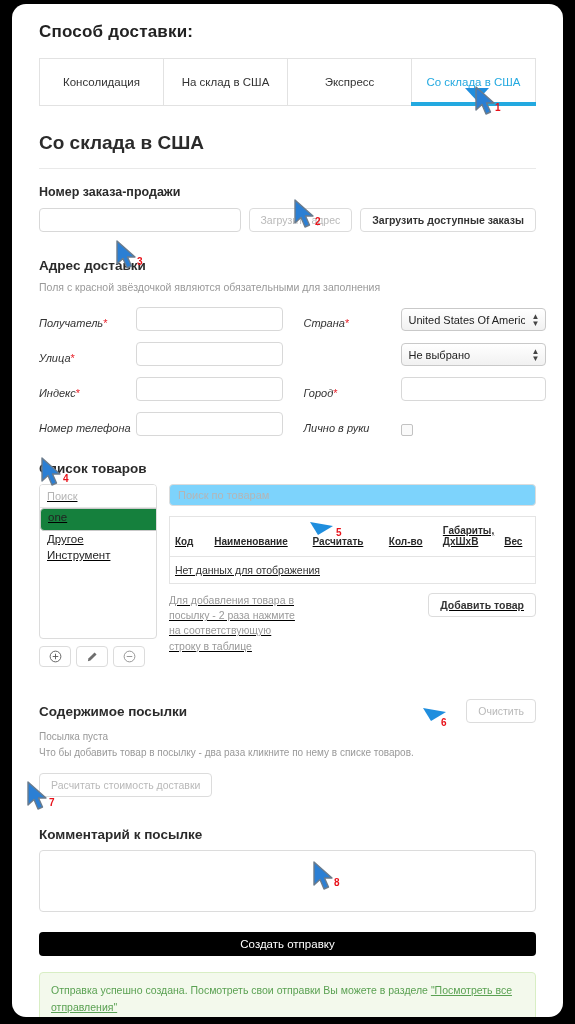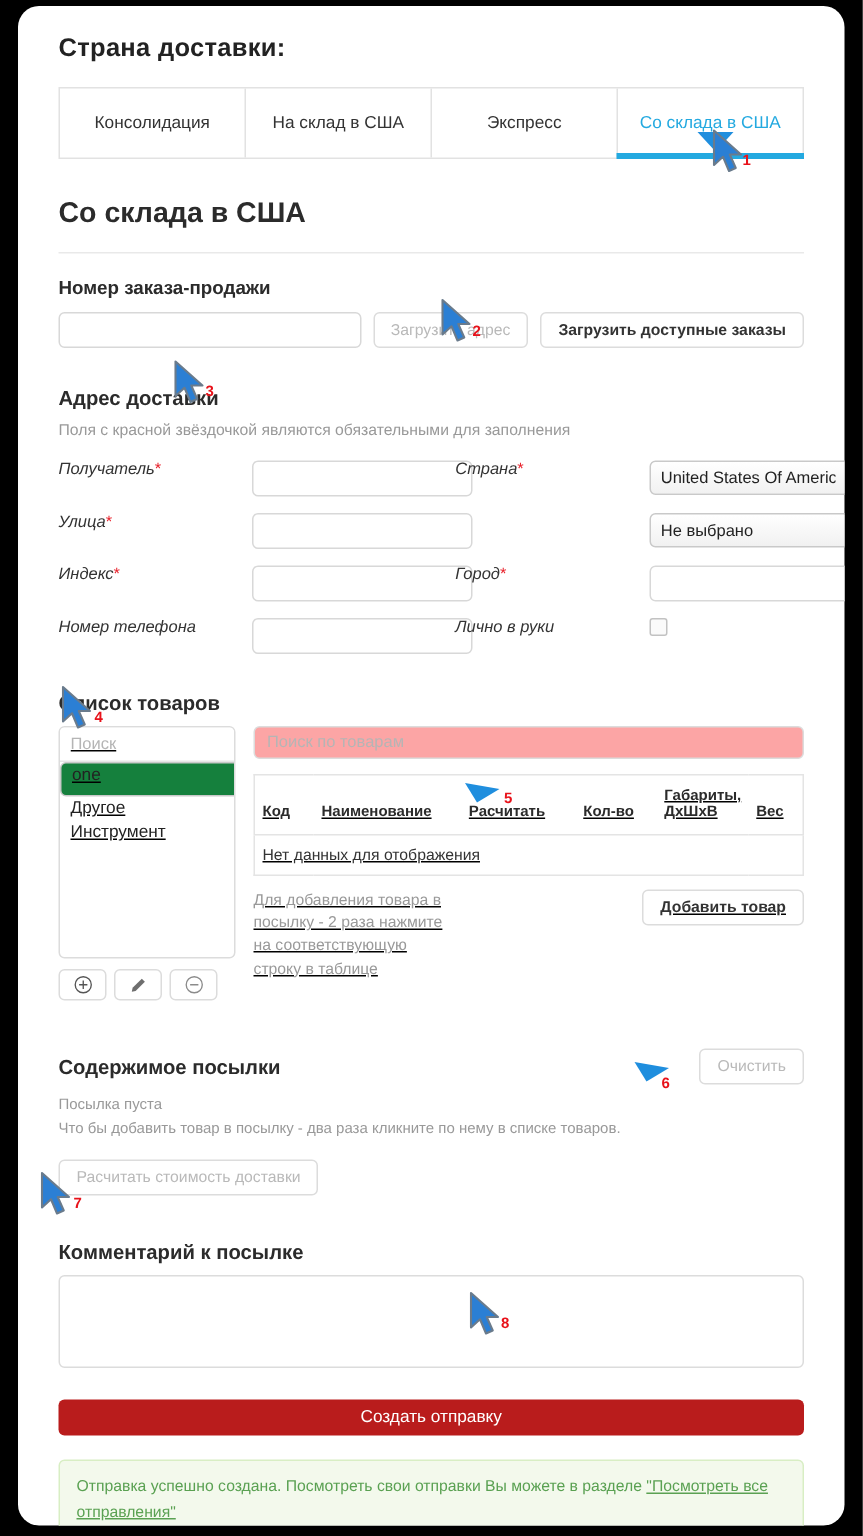--- a/index.html
+++ b/index.html
@@ -73,21 +73,21 @@
   }
   .btn.disabled { color: #b9b9b9; font-weight: normal; cursor: default; }
 
   .order-row { display: flex; gap: 8px; align-items: center; margin-bottom: 26px; }
   .order-row .txt { width: 233px; }
 
   
   .addr { display: flex; gap: 0; }
   .addr-col { width: 50%; }
   .addr-col.right { padding-left: 16px; }
-  .frow { display: flex; align-items: flex-start; margin-bottom: 11px; min-height: 24px; gap: 32px; }
+  .frow { display: flex; align-items: flex-end; margin-bottom: 11px; min-height: 24px; }
   .flabel {
     width: 97px; flex: none; font-size: 11px; font-style: italic;
     color: #333; line-height: 1.25;
   }
   .flabel .req { color: #e8202a; font-style: normal; }
   .frow .txt { width: 147px; }
   .addr-col.right .frow .txt { width: 145px; }
   .sel {
     width: 145px; height: 23px; font-size: 11px; color: #222;
     border: 1px solid #c9c9c9; border-radius: 4px;
@@ -125,21 +125,21 @@
   .litem.sel { background: #15803d; }
   .iconbar { display: flex; gap: 5px; margin-top: 7px; }
   .ibtn {
     width: 32px; height: 21px; border: 1px solid #dcdcdc; border-radius: 4px;
     background: #fff; display: flex; align-items: center; justify-content: center;
     cursor: pointer; color: #555;
   }
   .goods-right { flex: 1 1 auto; min-width: 0; }
   .goods-search {
     width: 100%; border: 1px solid #dcdcdc; border-radius: 4px; height: 22px;
-    font-size: 11px; padding: 0 8px; color: #333; outline: none; background: #fca5a5;
+    font-size: 11px; padding: 0 8px; color: #333; outline: none; background: #7dd3fc;
     font-family: "Liberation Sans", sans-serif; margin-bottom: 10px;
   }
   .goods-search::placeholder { color: #b5b5b5; }
   table.gtbl { width: 100%; border-collapse: collapse; border: 1px solid #e4e4e4; }
   table.gtbl th {
     font-size: 10px; font-weight: bold; color: #2b2b2b; text-align: left;
     padding: 8px 5px 9px 5px; vertical-align: bottom;
     background: #fff; border-bottom: 1px solid #e4e4e4;
   }
   table.gtbl td {
@@ -159,21 +159,21 @@
     font-size: 12px; font-weight: bold; color: #222; padding: 4px 12px;
   }
 
   
   .ta {
     width: 100%; height: 62px; border: 1px solid #dcdcdc; border-radius: 4px;
     background: #fff; outline: none; resize: none; font-size: 11px; padding: 6px 8px;
     font-family: "Liberation Sans", sans-serif; color: #333;
   }
   .submit {
-    width: 100%; border: none; border-radius: 4px; background: #b91c1c;
+    width: 100%; border: none; border-radius: 4px; background: #000000;
     color: #ffffff; font-size: 11.5px; height: 24px; cursor: pointer;
     margin-top: 16px; font-family: "Liberation Sans", sans-serif;
   }
   .alert {
     margin-top: 16px; border: 1px solid #d8eec4; border-radius: 4px;
     background: #f3f9ec; padding: 9px 11px; font-size: 10.5px;
     color: #5aa152; line-height: 1.6;
   }
   .alert a { color: #5aa152; text-decoration: underline; }
 
@@ -186,21 +186,21 @@
   }
   .chev { position: absolute; pointer-events: none; }
 </style>
 </head>
 <body>
 
 <div id="card">
 <div id="inner">
 
   
-  <div class="h-method">Страна доставки:</div>
+  <div class="h-method">Способ доставки:</div>
 
   
   <div class="tabs-wrap">
     <div class="tabs">
       <div class="tab">Консолидация</div>
       <div class="tab">На склад в США</div>
       <div class="tab">Экспресс</div>
       <div class="tab active">Со склада в США</div>
     </div>
   </div>

